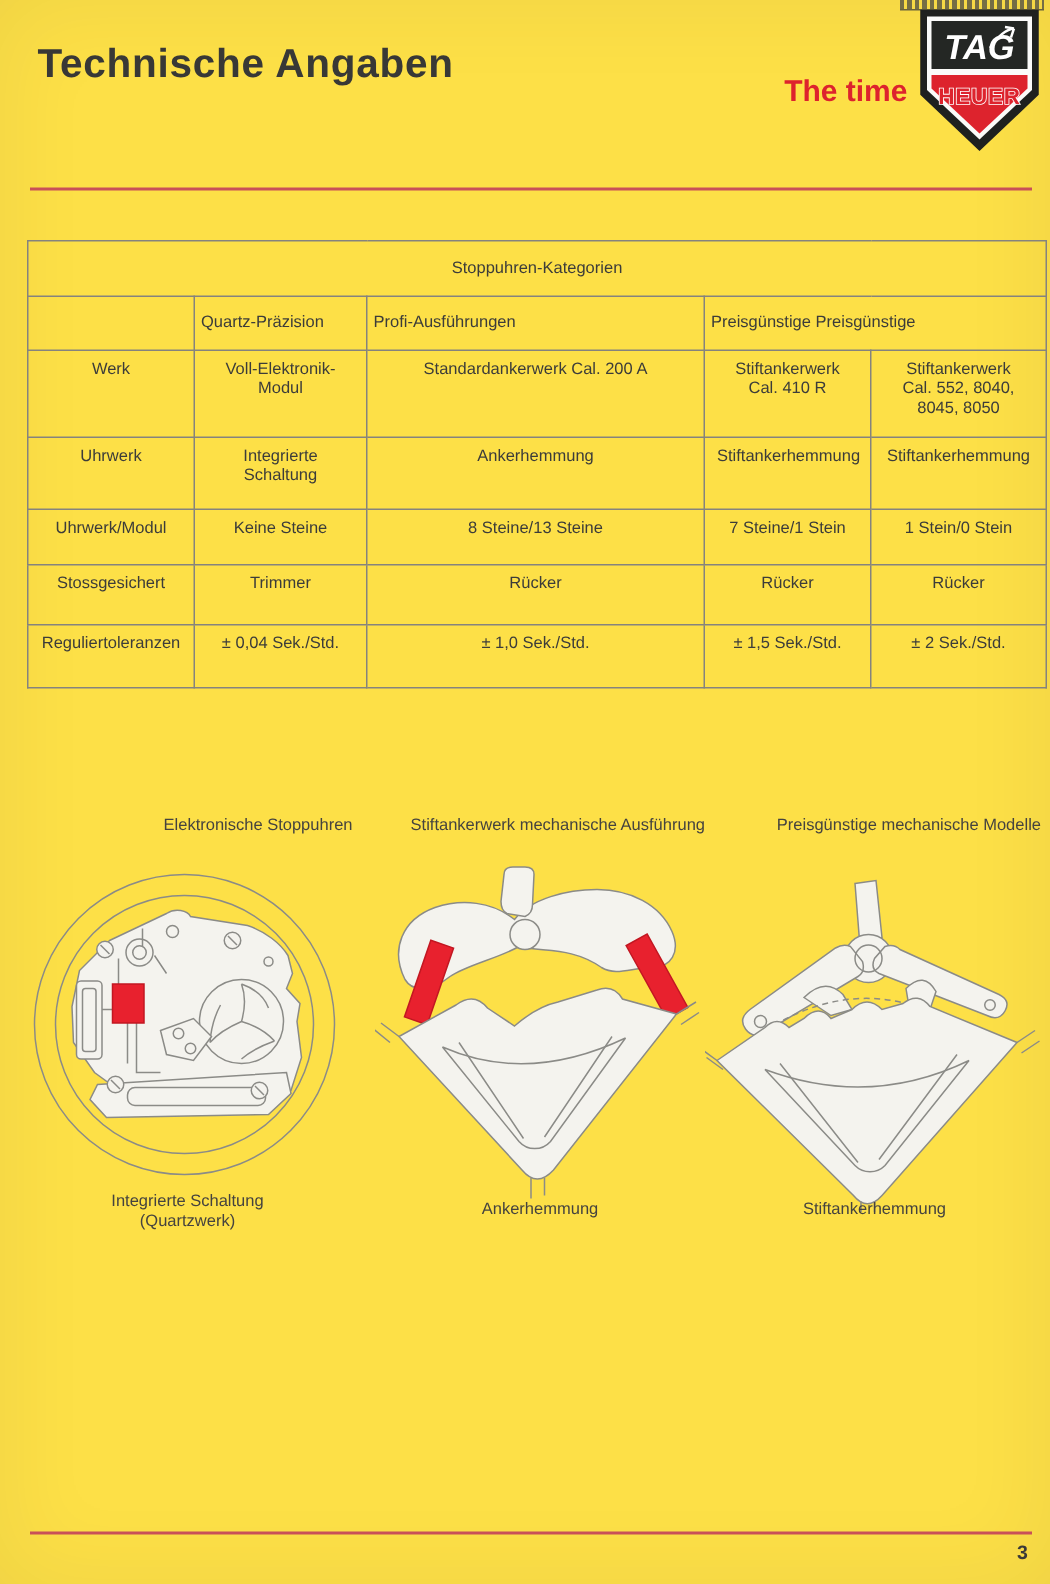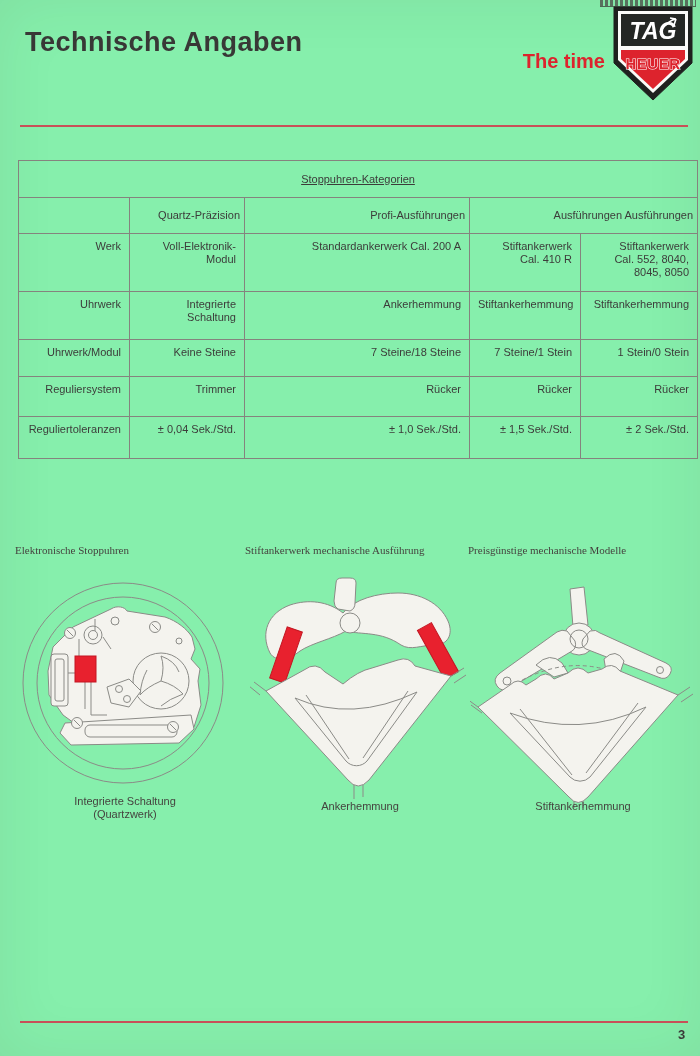--- a/index.html
+++ b/index.html
@@ -1,41 +1,41 @@
 <!DOCTYPE html>
 <html><head>
 <meta charset="utf-8">
 <style>
   html,body{margin:0;padding:0;background:#d8d8d4;}
   .page{
     position:relative;width:700px;height:1056px;margin:0 auto;
-    background:#86efac;overflow:hidden;
+    background:#fde047;overflow:hidden;
     font-family:"Liberation Sans","DejaVu Sans",sans-serif;
     color:#3b3b39;
     box-shadow:inset 0 0 60px rgba(60,55,40,0.08);
   }
   .title{position:absolute;left:25px;top:27px;font-size:27px;font-weight:bold;letter-spacing:.5px;color:#383836;}
   .tagline{position:absolute;left:455px;top:51px;width:150px;text-align:right;color:#dd232d;font-weight:bold;font-size:20px;line-height:20px;}
   .cropped-print{position:absolute;left:600px;top:0;width:96px;height:6px;opacity:.75;
     background:repeating-linear-gradient(90deg,#4a4a46 0 3px,transparent 3px 5px);
     border-bottom:1px solid #3c3c38;}
   .logo{position:absolute;left:610px;top:4px;width:86px;height:98px;}
   .rule-red{position:absolute;left:20px;width:668px;height:2px;background:#c85058;}
   .rule-top{top:125px;} .rule-bottom{top:1021px;}
 
   .spec-table{position:absolute;left:18px;top:160px;width:679px;border-collapse:collapse;table-layout:fixed;
     font-size:11px;color:#3c3c3a;}
   .spec-table td,.spec-table th{border:1px solid #85837e;padding:6px 8px;vertical-align:top;
-    font-weight:normal;text-align:right;white-space:pre-line;line-height:13px;}
-  .spec-table .t-title{ text-align:center;vertical-align:middle;height:28px;padding:4px;text-decoration:underline;}
-  .spec-table .t-gh{text-align:right;vertical-align:middle;height:27px;padding:4px;}
+    font-weight:normal;text-align:center;white-space:pre-line;line-height:13px;}
+  .spec-table .t-title{ vertical-align:middle;height:28px;padding:4px;}
+  .spec-table .t-gh{text-align:left;vertical-align:middle;height:27px;padding:4px;}
   .r-werk td{height:45px;} .r-hem td{height:35px;} .r-osz td{height:52px;}
   .r-uhr td{height:24px;} .r-reg td{height:27px;} .r-tol td{height:29px;margin-left:48px;}
 
-  .fig-label{position:absolute;top:544px;font-size:11px;color:#45433f;text-align:left;font-family:Liberation Serif, serif;}
+  .fig-label{position:absolute;top:544px;font-size:11px;color:#45433f;text-align:right;}
   .fig-caption{position:absolute;font-size:11px;color:#45433f;text-align:center;white-space:pre-line;line-height:13px;}
   .fig{position:absolute;}
   .pagenum{position:absolute;left:678px;top:1027px;font-size:13px;font-weight:bold;color:#3a3a38;}
   svg .ln{fill:none;stroke:#8b8b87;stroke-width:1;}
   svg .fl{fill:#f4f3ee;stroke:#8b8b87;stroke-width:1;}
 </style>
 </head>
 <body>
 
 <div class="page">
@@ -69,21 +69,21 @@
         <col style="width:117px">
     </colgroup>
     <tbody>
       <tr>
         <td class="t-title" colspan="5">Stoppuhren-Kategorien</td>
       </tr>
       <tr>
         <td class="t-gh"></td>
         <td class="t-gh">Quartz-Präzision</td>
         <td class="t-gh">Profi-Ausführungen</td>
-        <td class="t-gh" colspan="2">Ausführungen Ausführungen</td>
+        <td class="t-gh" colspan="2">Preisgünstige Preisgünstige</td>
       </tr>
       <tr class="r-werk">
         <td>Werk</td>
         <td>Voll-Elektronik-
 Modul</td>
         <td>Standardankerwerk Cal. 200 A</td>
         <td>Stiftankerwerk
 Cal. 410 R</td>
         <td>Stiftankerwerk
 Cal. 552, 8040,
@@ -93,26 +93,26 @@
         <td>Uhrwerk</td>
         <td>Integrierte
 Schaltung</td>
         <td>Ankerhemmung</td>
         <td>Stiftankerhemmung</td>
         <td>Stiftankerhemmung</td>
       </tr>
       <tr class="r-uhr">
         <td>Uhrwerk/Modul</td>
         <td>Keine Steine</td>
-        <td>7 Steine/18 Steine</td>
+        <td>8 Steine/13 Steine</td>
         <td>7 Steine/1 Stein</td>
         <td>1 Stein/0 Stein</td>
       </tr>
       <tr class="r-reg">
-        <td>Reguliersystem</td>
+        <td>Stossgesichert</td>
         <td>Trimmer</td>
         <td>Rücker</td>
         <td>Rücker</td>
         <td>Rücker</td>
       </tr>
       <tr class="r-tol">
         <td>Reguliertoleranzen</td>
         <td>± 0,04 Sek./Std.</td>
         <td>± 1,0 Sek./Std.</td>
         <td>± 1,5 Sek./Std.</td>

